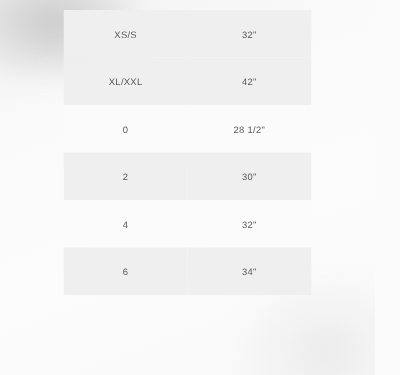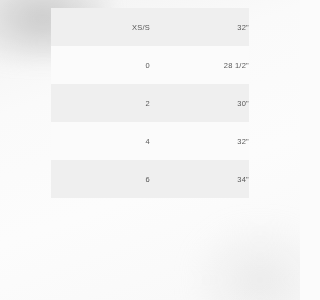--- a/index.html
+++ b/index.html
@@ -56,21 +56,21 @@
   }
   .size-table tr.row-shaded { background: #efefef; }
   .size-table tr.row-plain  { background: #fbfbfb; }
 
   
   .size-table tr.row-clipped {
     height: 8px;
   }
 
   .size-table td {
-    text-align: right;
+    text-align: center;
     vertical-align: middle;
     font-size: 7.5px;
     letter-spacing: 0.25px;
     color: #585858;
     padding: 0;
     border: 0;
     white-space: nowrap;
   }
   .size-table td.col-size { width: 99px; }
   .size-table td.col-meas { width: 99px; }
@@ -89,20 +89,24 @@
       
       
     </tr>
 
     <tr class="row-shaded">
       <td class="col-size">XS/S</td>
       <td class="col-meas">32"</td>
     </tr>
 
 
+    <tr class="row-shaded">
+      <td class="col-size">XL/XXL</td>
+      <td class="col-meas">42"</td>
+    </tr>
 
     <tr class="row-plain">
       <td class="col-size">0</td>
       <td class="col-meas">28 1/2"</td>
     </tr>
 
     <tr class="row-shaded">
       <td class="col-size">2</td>
       <td class="col-meas">30"</td>
     </tr>

